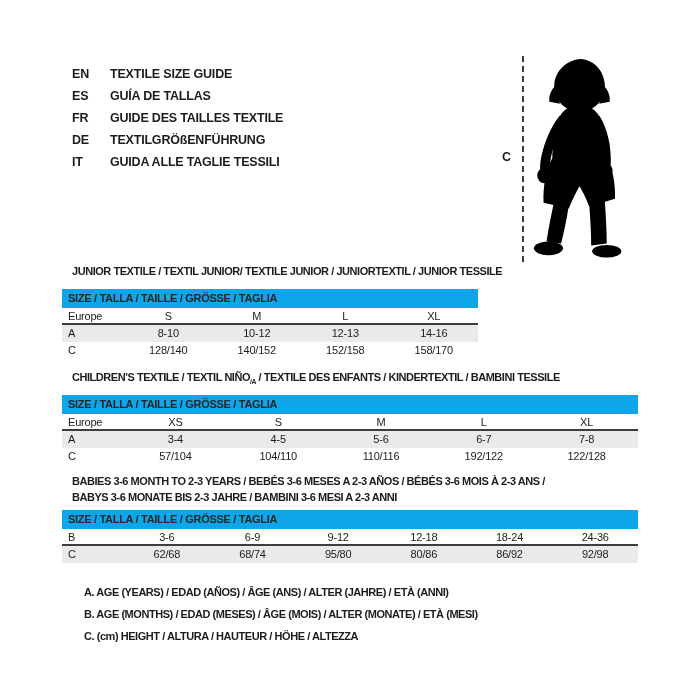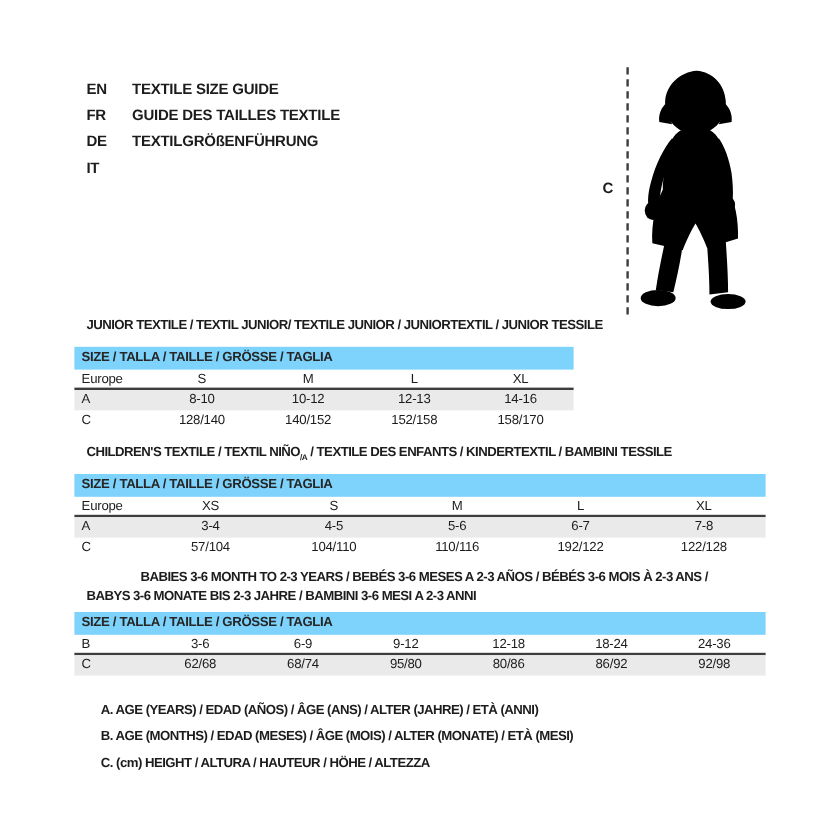--- a/index.html
+++ b/index.html
@@ -16,21 +16,21 @@
   
   .figure{position:absolute;left:500px;top:53px;width:140px;height:214px;}
   .figure-label{position:absolute;left:2px;top:97px;font-weight:700;font-size:12.5px;}
   .dashed-line{position:absolute;left:22px;top:3px;height:206px;width:0;border-left:2px dashed #3c3c3c;}
   .figure svg{position:absolute;left:30px;top:2px;}
 
   
   .tbl-title{position:absolute;font-weight:700;font-size:11px;letter-spacing:-0.45px;white-space:nowrap;}
   .tbl-title sub{font-size:0.62em;}
   .size-table{position:absolute;}
-  .size-bar{height:19px;line-height:19px;background:#7dd3fc;color:#262626;font-weight:700;
+  .size-bar{height:19px;line-height:19px;background:#0ea5e9;color:#262626;font-weight:700;
             font-size:11px;letter-spacing:-0.3px;padding-left:6px;}
   .trow{display:flex;height:17px;line-height:17px;font-size:11px;letter-spacing:-0.2px;box-sizing:border-box;}
   .trow.first{border-bottom:2px solid #3d3d3d;}
   .trow.shaded{background:#eaeaea;}
   .tlabel{width:62px;padding-left:6px;box-sizing:border-box;}
   .tcell{flex:1;text-align:center;}
 
   
   .footnotes{position:absolute;left:72px;top:581px;}
   .footnote{height:22px;line-height:22px;font-weight:700;font-size:11px;letter-spacing:-0.45px;white-space:nowrap;margin-left:12px;}
@@ -39,29 +39,34 @@
 <body>
 
 <div class="page">
 
   <div class="languages">
     <div class="lang-row">
       <span class="lang-code">EN</span>
       <span class="lang-label">TEXTILE SIZE GUIDE</span>
     </div>
     <div class="lang-row">
+      <span class="lang-code">ES</span>
+      <span class="lang-label">GUÍA DE TALLAS</span>
+    </div>
+    <div class="lang-row">
       <span class="lang-code">FR</span>
       <span class="lang-label">GUIDE DES TAILLES TEXTILE</span>
     </div>
     <div class="lang-row">
       <span class="lang-code">DE</span>
       <span class="lang-label">TEXTILGRÖßENFÜHRUNG</span>
     </div>
     <div class="lang-row">
       <span class="lang-code">IT</span>
+      <span class="lang-label">GUIDA ALLE TAGLIE TESSILI</span>
     </div>
   </div>
 
   <div class="figure">
     <span class="figure-label">C</span>
     <div class="dashed-line"></div>
     <svg width="102" height="208" viewBox="0 0 105 210" fill="#000000" xmlns="http://www.w3.org/2000/svg">
 
       <path d="M52,2 C66,3 76,14 77,28 C77.5,36 75,43 71,47 C66,53 59,56 51,56 C43,56 36,53 31,47 C27,43 24.5,36 25,28 C26,14 38,3 52,2 Z"></path>
 
@@ -138,21 +143,21 @@
       <div class="trow">
         <div class="tlabel">C</div>
         <div class="tcell">57/104</div>
         <div class="tcell">104/110</div>
         <div class="tcell">110/116</div>
         <div class="tcell">192/122</div>
         <div class="tcell">122/128</div>
       </div>
     </div>
 
-  <div class="tbl-title" style="left:72px;top:475px;margin-left:45px;">
+  <div class="tbl-title" style="left:72px;top:475px;">
     <span>BABIES 3-6 MONTH TO 2-3 YEARS / BEBÉS 3-6 MESES A 2-3 AÑOS / BÉBÉS 3-6 MOIS À 2-3 ANS /</span>
   </div>
   <div class="tbl-title" style="left:72px;top:491px;">
     <span>BABYS 3-6 MONATE BIS 2-3 JAHRE / BAMBINI 3-6 MESI A 2-3 ANNI</span>
   </div>
   <div class="size-table" style="left:62px;top:510px;width:576px;">
       <div class="size-bar">SIZE / TALLA / TAILLE / GRÖSSE / TAGLIA</div>
       <div class="trow first">
         <div class="tlabel">B</div>
         <div class="tcell">3-6</div>

